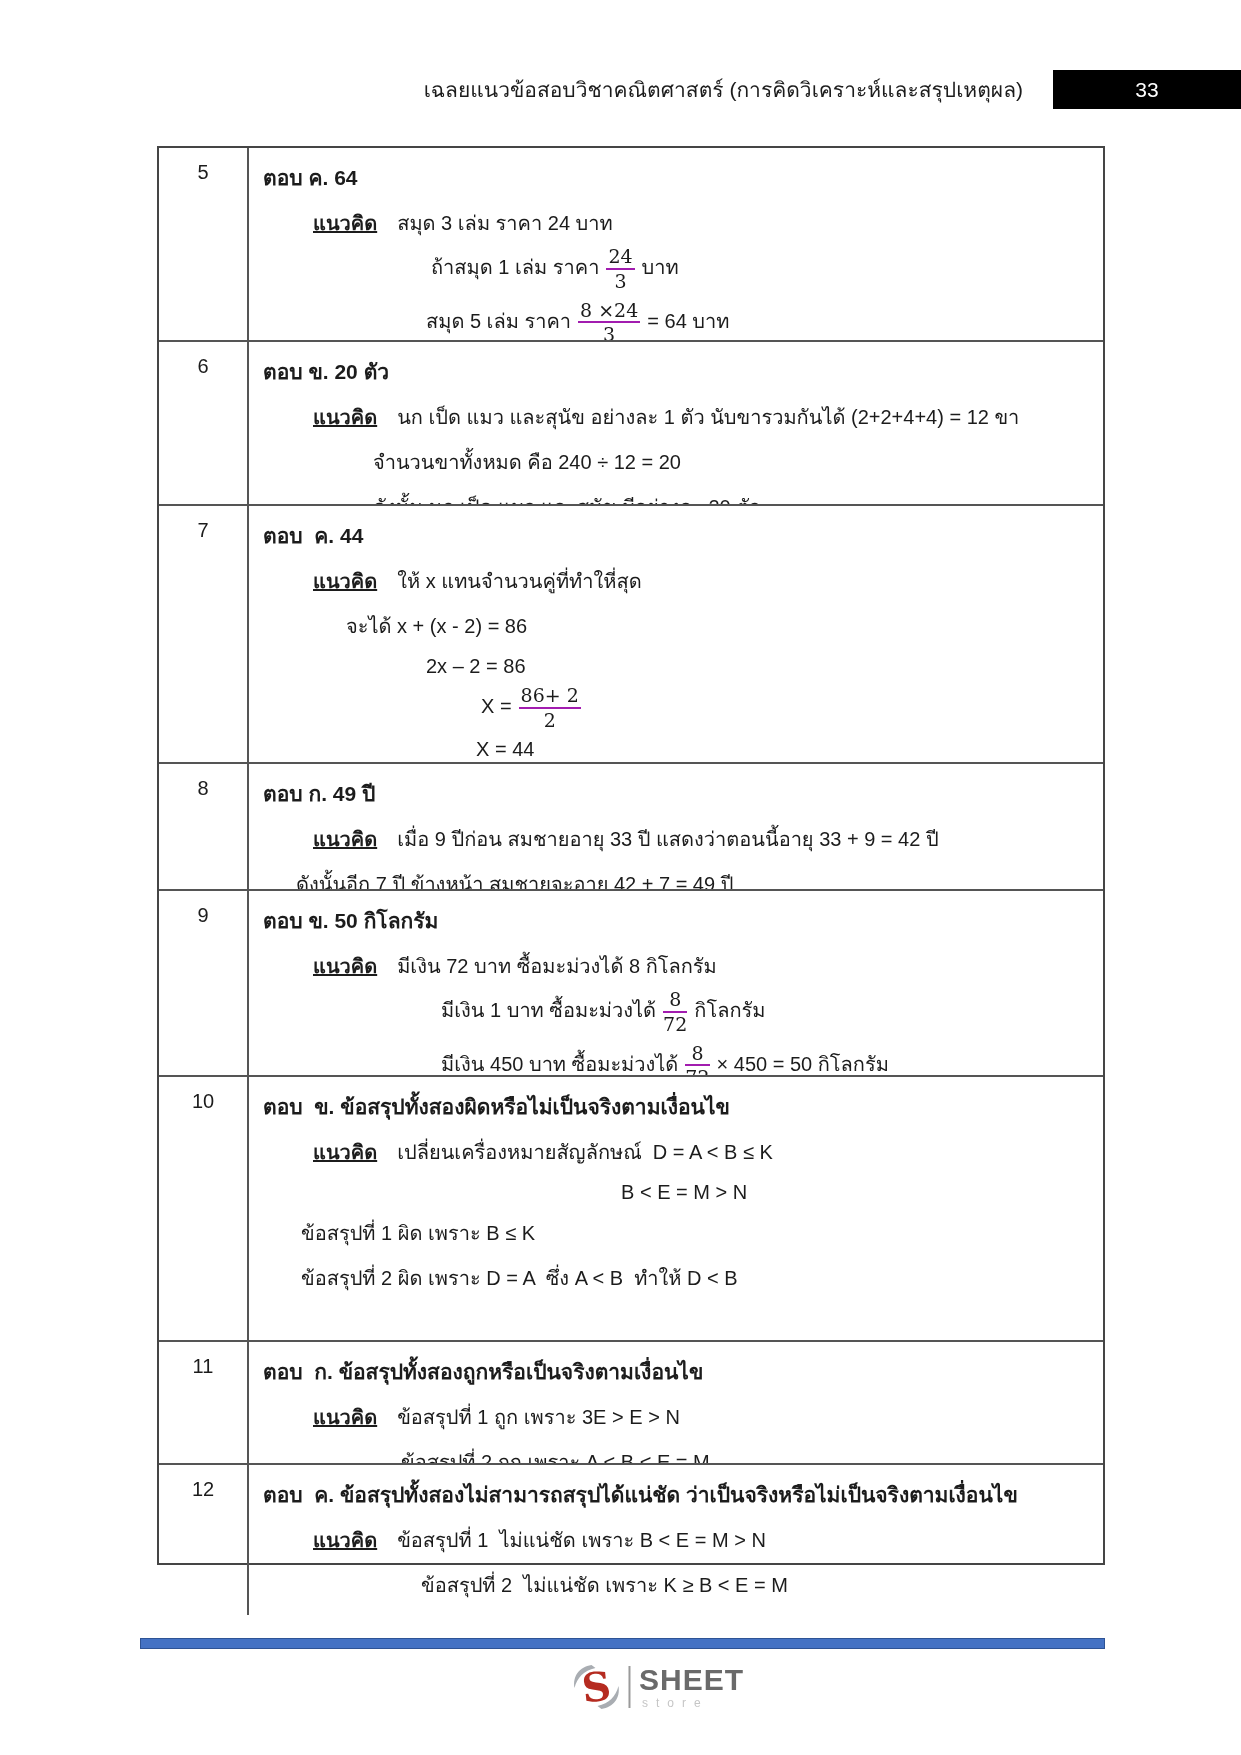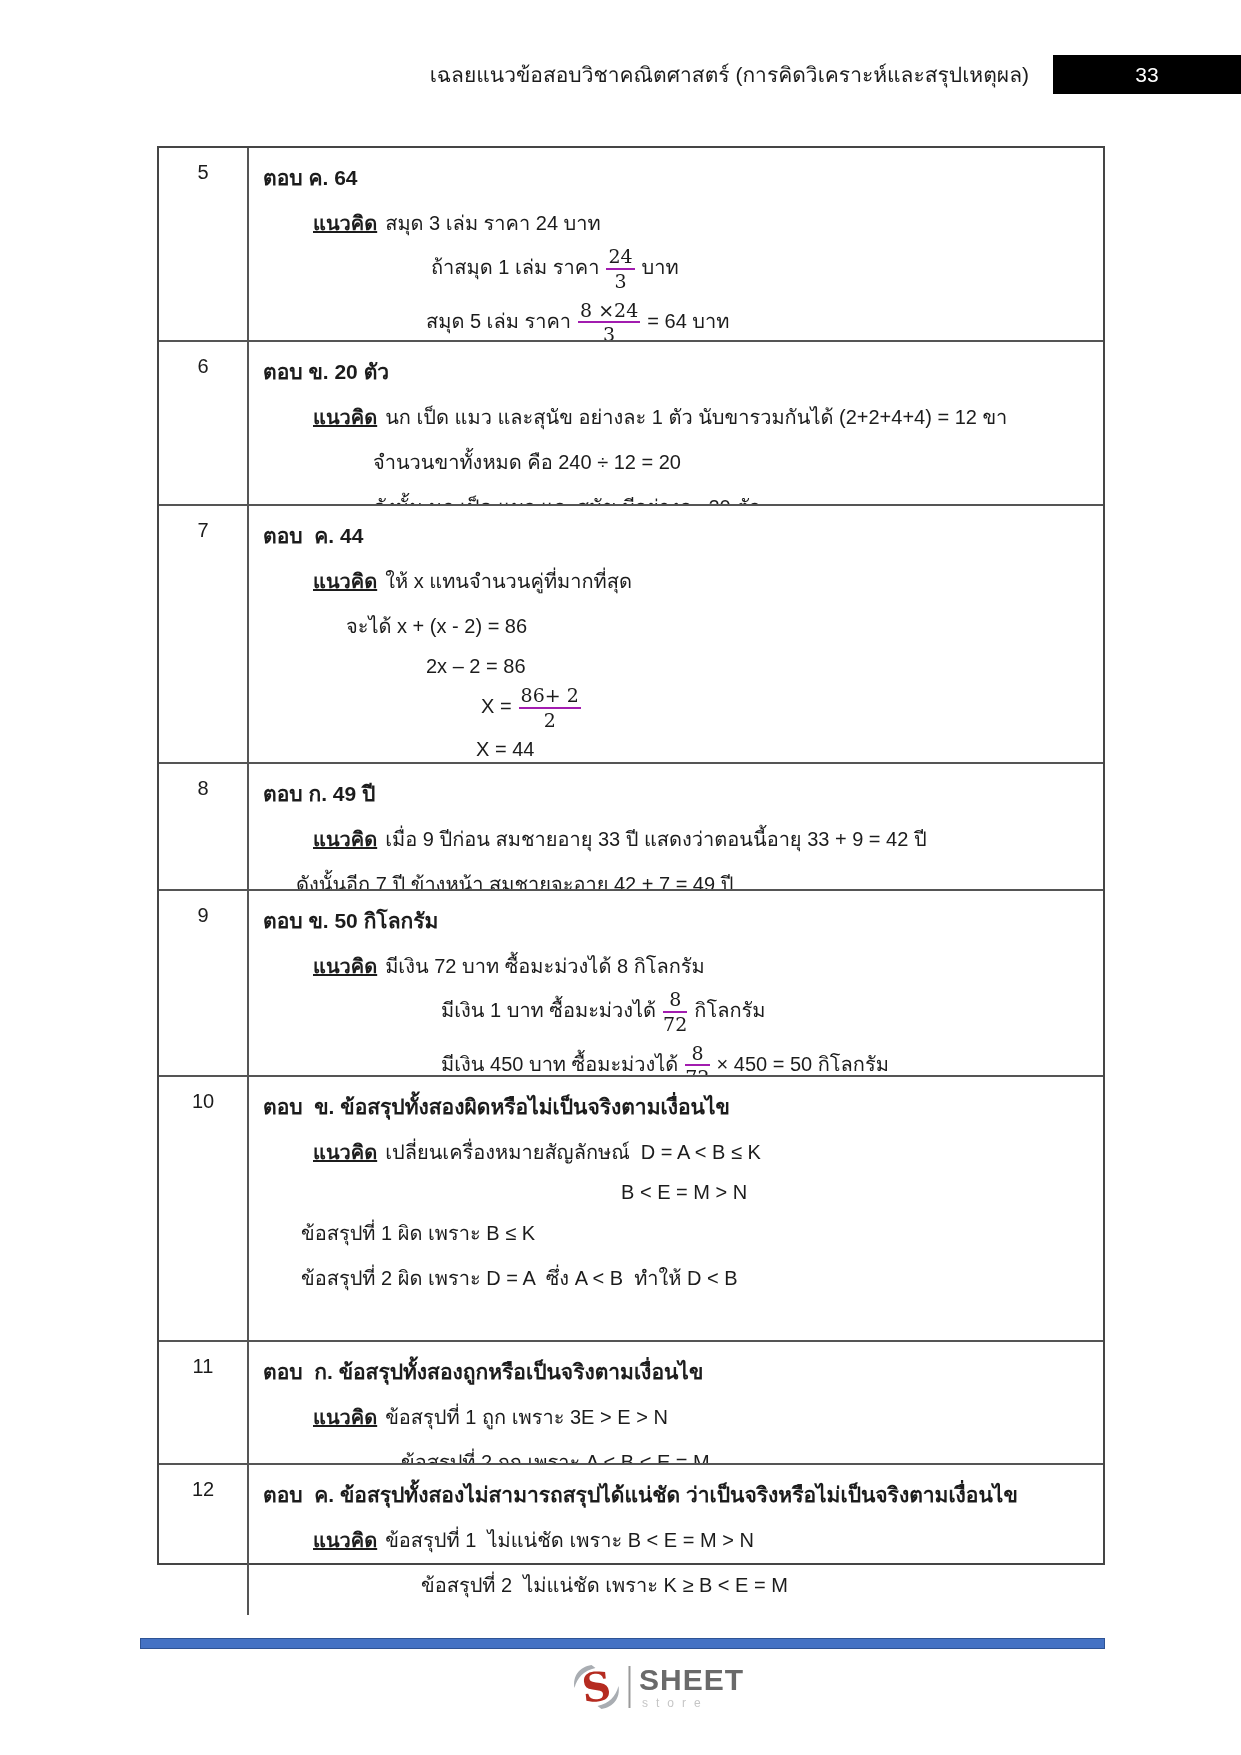--- a/index.html
+++ b/index.html
@@ -2,36 +2,36 @@
 <html><head>
 <meta charset="utf-8">
 <style>
   * { margin:0; padding:0; box-sizing:border-box; }
   html,body { background:#ffffff; }
   .page {
     position:relative; width:1241px; height:1755px; background:#fff;
     font-family:"Liberation Sans","DejaVu Sans",sans-serif; color:#1c1c1c; overflow:hidden;
   }
   
-  .header { position:absolute; top:51px; left:0; right:0; height:47px;
-            display:flex; justify-content:flex-end; align-items:center; gap:24px; }
+  .header { position:absolute; top:66px; left:0; right:0; height:47px;
+            display:flex; justify-content:flex-end; align-items:center; gap:30px; }
   .header-title { font-size:21px; line-height:47px; white-space:pre; }
   .page-num-box { width:188px; height:39px; background:#000; color:#fff;
                   display:flex; align-items:center; justify-content:center; font-size:21px; }
   
   .answer-table { position:absolute; left:157px; top:146px; width:948px; height:1419px;
                   border:2px solid #454545; }
   .t-row { display:flex; border-top:2px solid #555; overflow:hidden; }
   .t-row:first-child { border-top:none; }
   .t-num { width:90px; flex:0 0 90px; border-right:2px solid #555;
            text-align:center; padding-top:13px; font-size:20px; }
   .t-body { flex:1; padding:6px 14px 0 14px; }
   .ans { font-weight:bold; font-size:21px; padding-top:7px; white-space:pre-wrap; }
   .line { font-size:20px; margin-top:13px; white-space:pre-wrap; }
-  .kw { font-weight:bold; text-decoration:underline; margin-right:8px; }
+  .kw { font-weight:bold; text-decoration:underline; margin-right:20px; }
   .frac { display:inline-block; vertical-align:middle; text-align:center;
           font-family:"DejaVu Serif","Liberation Serif",serif; font-size:19px;
           line-height:1.2; margin:0 7px; }
   .frac .num { display:block; border-bottom:2px solid #a21caf; padding:0 2px; }
   .frac .den { display:block; }
   .fline { margin-top:6px; }
   
   .r5  { height:192px; } .r6  { height:164px; } .r7  { height:258px; } .r8  { height:127px; }
   .r9  { height:186px; } .r10 { height:265px; } .r11 { height:123px; } .r12 { height:152px; }
   
@@ -81,21 +81,21 @@
         <div class="line pl50"><span class="kw">แนวคิด</span><span>นก เป็ด แมว และสุนัข อย่างละ 1 ตัว นับขารวมกันได้ (2+2+4+4) = 12 ขา</span></div>
         <div class="line pl110"><span>จำนวนขาทั้งหมด คือ 240 ÷ 12 = 20</span></div>
         <div class="line pl110"><span>ดังนั้น นก เป็ด แมว และสุนัข มีอย่างละ 20 ตัว</span></div>
       </div>
     </div>
 
     <div class="t-row r7">
       <div class="t-num">7</div>
       <div class="t-body">
         <div class="ans">ตอบ  ค. 44</div>
-        <div class="line pl50"><span class="kw">แนวคิด</span><span>ให้ x แทนจำนวนคู่ที่มากที่สุด</span></div>
+        <div class="line pl50"><span class="kw">แนวคิด</span><span>ให้ x แทนจำนวนคู่ที่ทำใหี่สุด</span></div>
         <div class="line pl83"><span>จะได้ x + (x - 2) = 86</span></div>
         <div class="line pl163"><span>2x – 2 = 86</span></div>
         <div class="line fline pl218"><span>X =</span><span class="frac"><span class="num">86+ 2</span><span class="den">2</span></span><span></span></div>
         <div class="line fline pl213"><span>X = 44</span></div>
       </div>
     </div>
 
     <div class="t-row r8">
       <div class="t-num">8</div>
       <div class="t-body">

